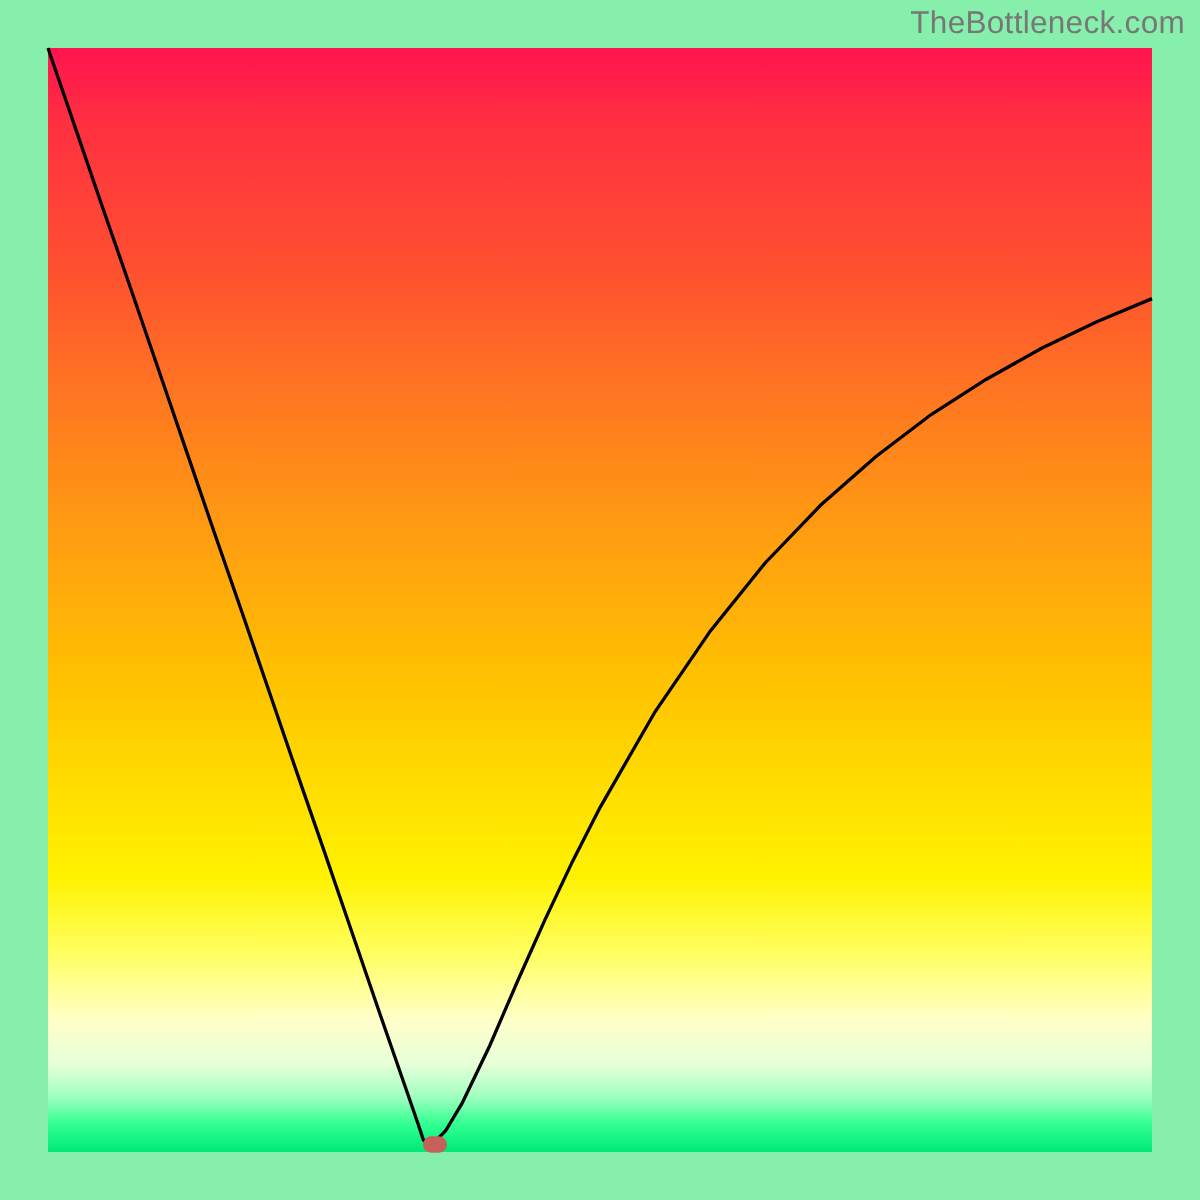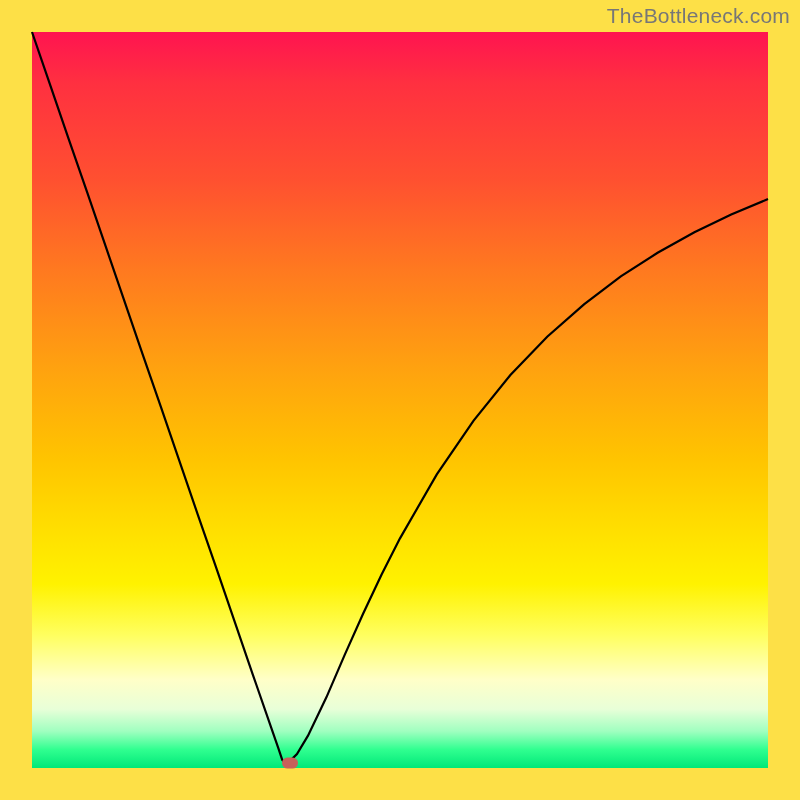--- a/index.html
+++ b/index.html
@@ -10,21 +10,21 @@
     background: #000;
     overflow: hidden;
     font-family: Arial, Helvetica, sans-serif;
   }
   .frame {
     position: absolute;
     left: 0;
     top: 0;
     width: 800px;
     height: 800px;
-    background: #fde047;
+    background: #86efac;
   }
   .plot {
     position: absolute;
     left: 32px;
     top: 32px;
     width: 736px;
     height: 736px;
     background: linear-gradient(to bottom,
       #ff1450 0%,
       #ff3040 7%,

